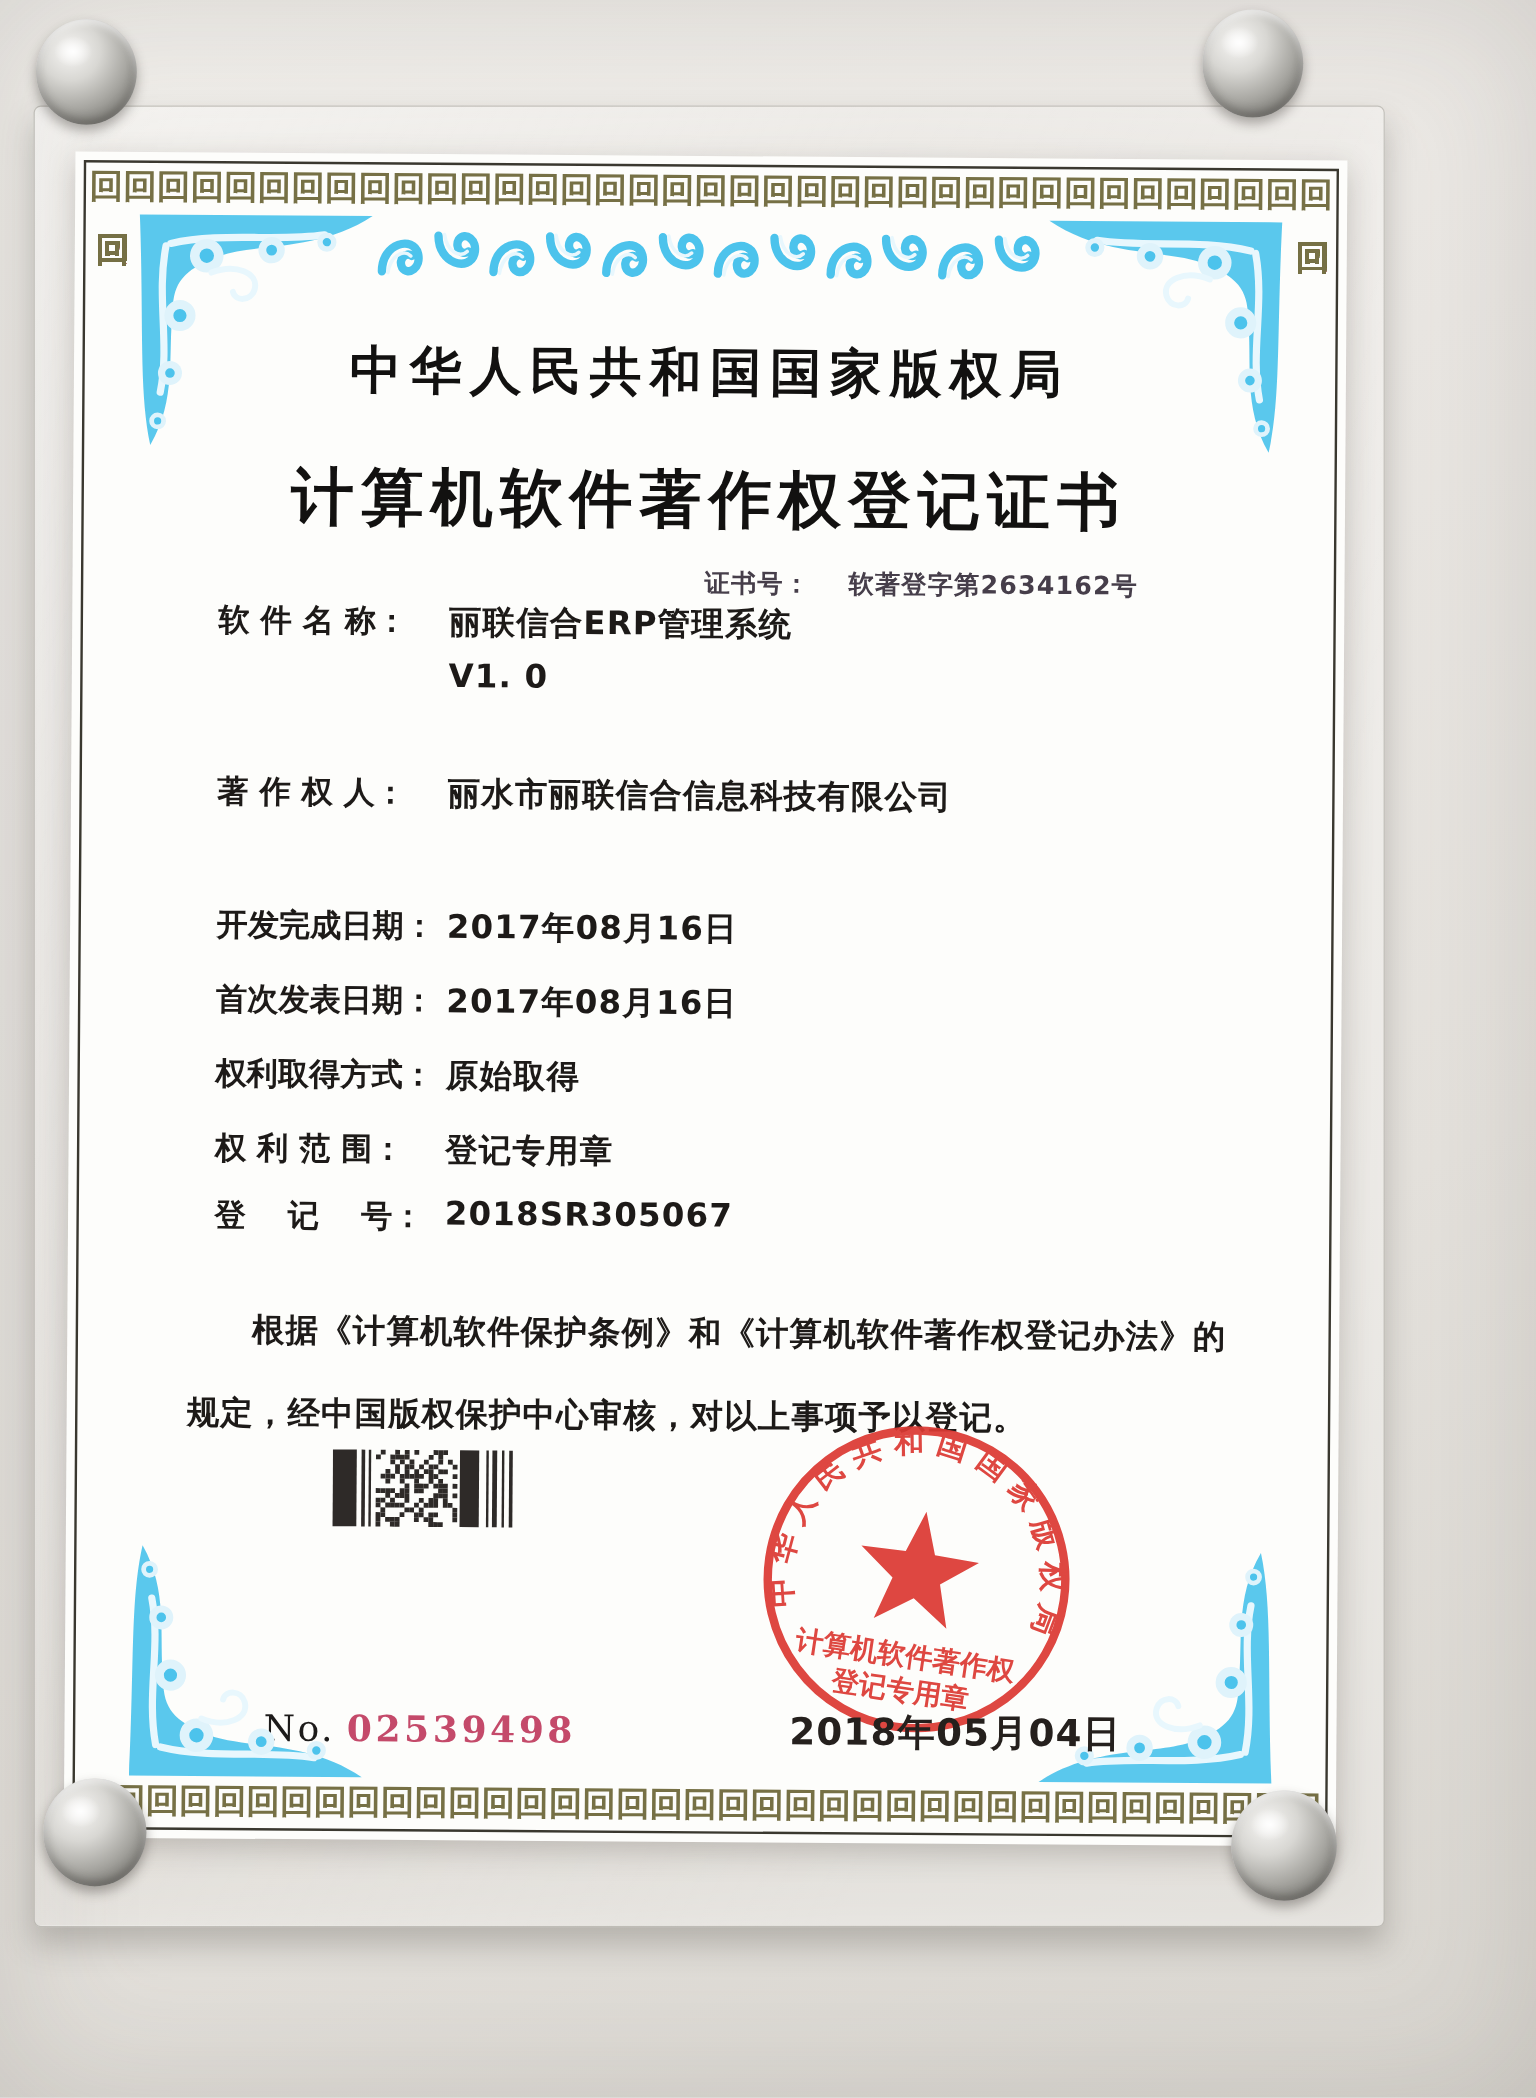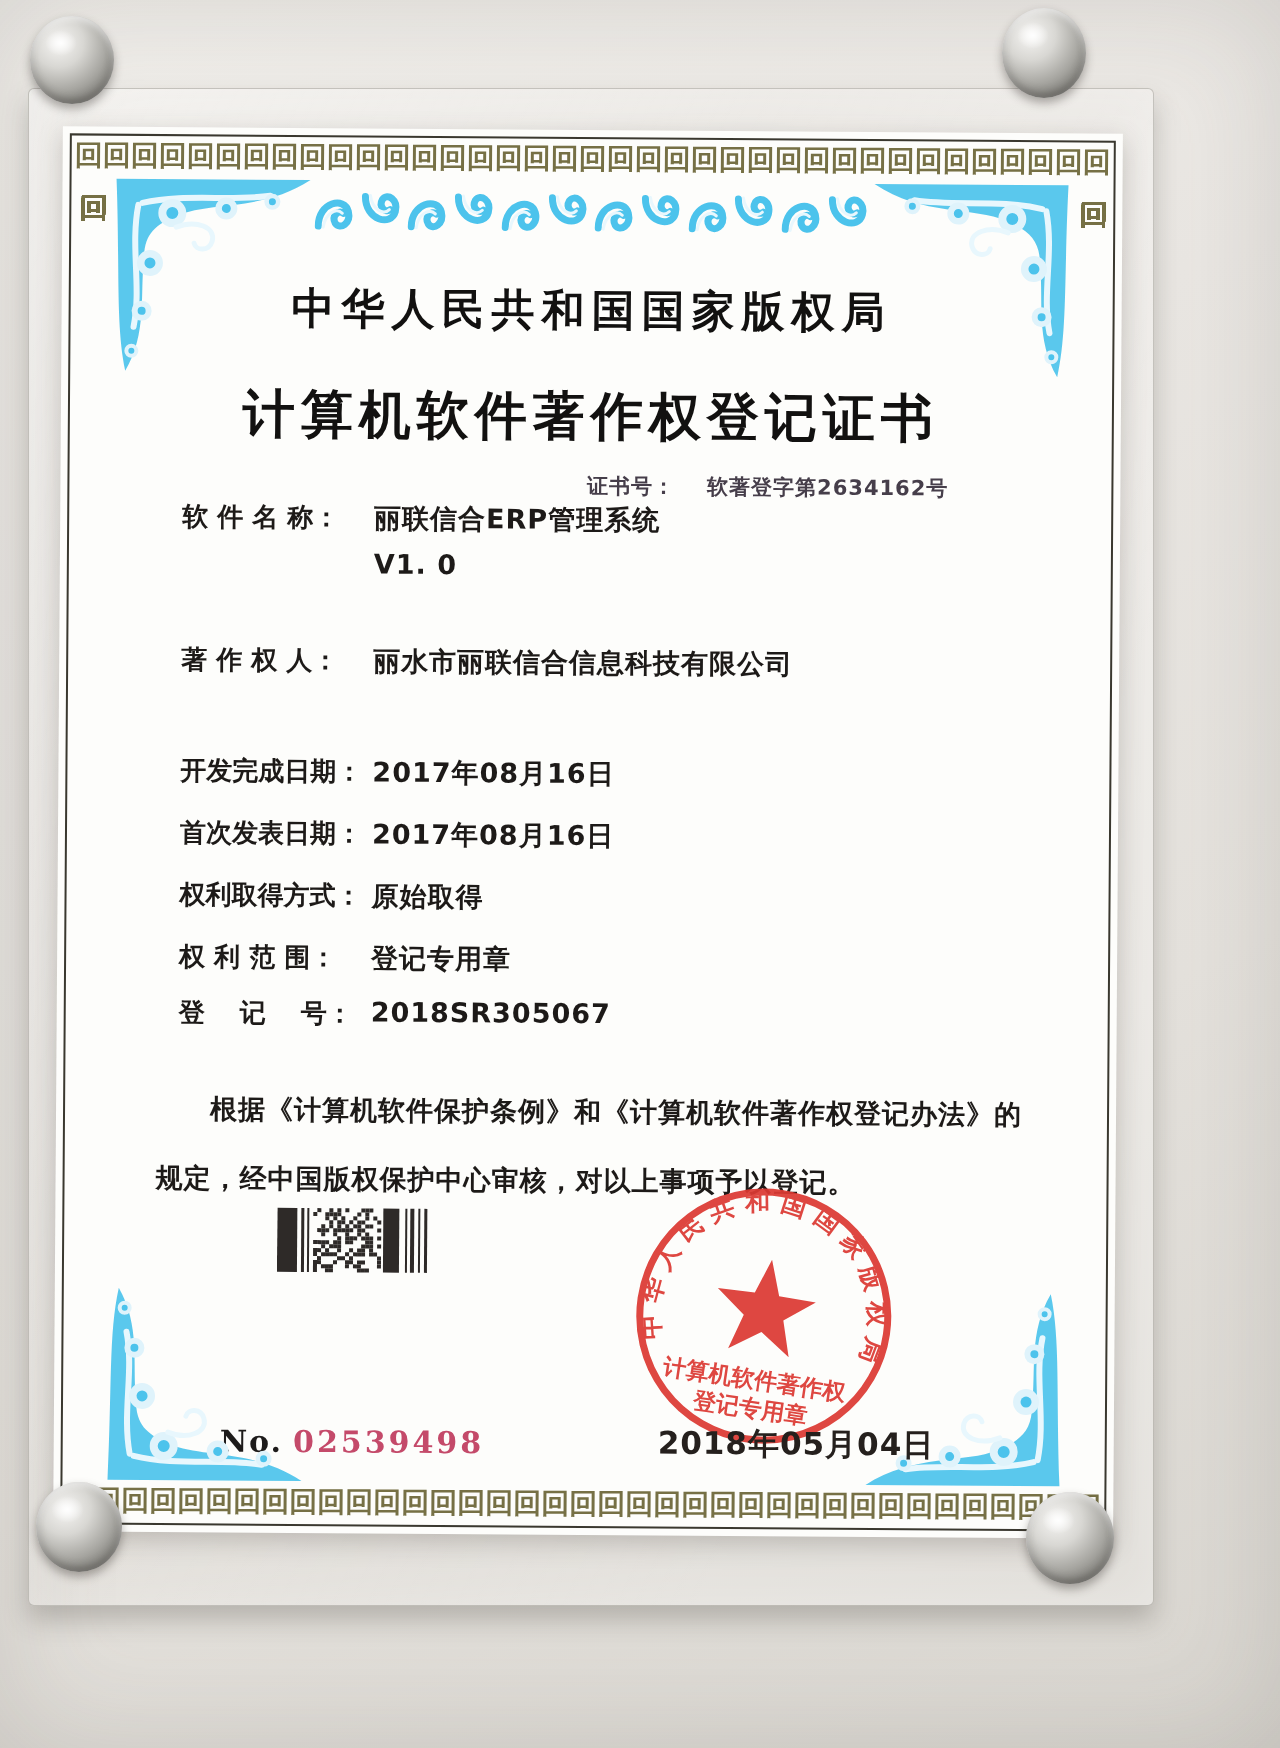--- a/index.html
+++ b/index.html
@@ -53,21 +53,21 @@
   .field .lbl{display:inline-block;width:192px;font-size:26px;font-weight:700;letter-spacing:0;}
   .field .val{font-size:27px;font-weight:700;letter-spacing:1px;}
   .field .val .v2{display:block;margin-top:12px;}
   .statement{position:absolute;left:100px;top:948px;width:888px;font-size:27px;font-weight:700;
     color:#1d1a18;line-height:2.55;text-indent:2em;letter-spacing:1px;margin:0;}
   .barcode{position:absolute;left:222px;top:1078px;}
   .seal{position:absolute;left:572px;top:1048px;width:276px;height:276px;transform:rotate(8deg);opacity:.93;z-index:4;}
   .issue-date{position:absolute;left:604px;top:1292px;font-size:31px;font-weight:700;color:#25201d;
     letter-spacing:1px;z-index:6;}
   .serial{position:absolute;left:166px;top:1296px;font-size:30px;letter-spacing:2px;}
-  .serial .pfx{font-family:"DejaVu Serif","Liberation Serif",serif;font-weight:700;color:#1d1b1a;margin-right:10px;}
+  .serial .pfx{font-family:"DejaVu Serif","Liberation Serif",serif;font-weight:400;color:#1d1b1a;margin-right:10px;}
   .serial .num{font-family:"DejaVu Serif","Liberation Serif",serif;font-weight:700;color:#c44a6a;letter-spacing:3px;}
 </style>
 </head>
 <body>
 
 <div class="photo">
 
   <div class="glass"></div>
 
   <div class="standoff tl"></div>

